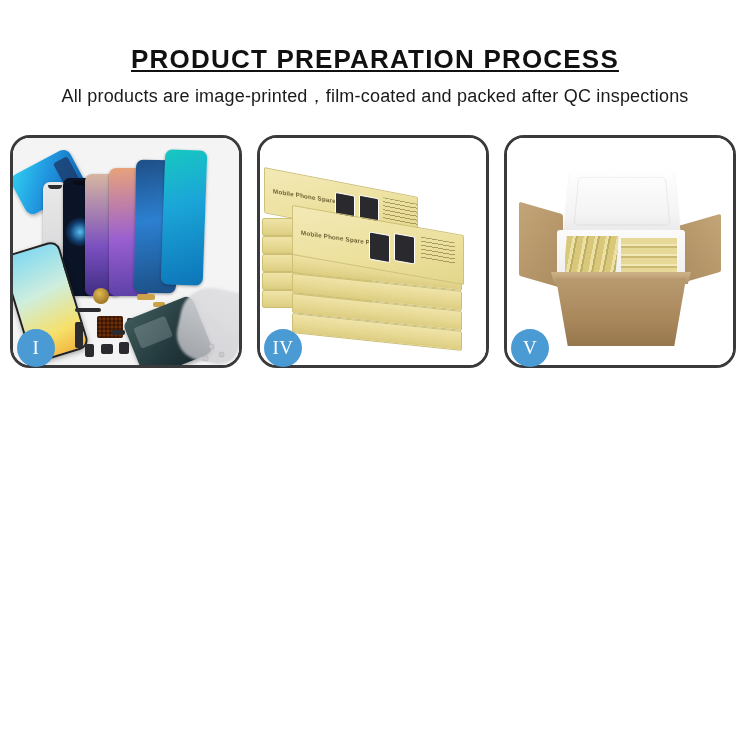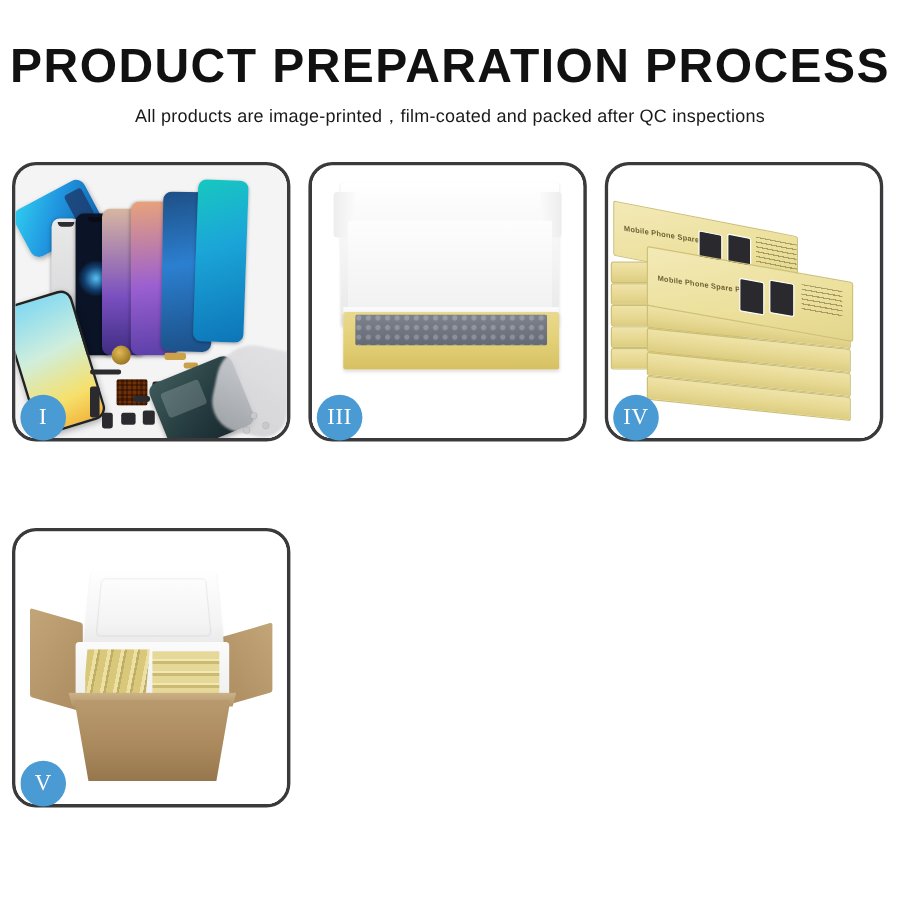--- a/index.html
+++ b/index.html
@@ -20,30 +20,31 @@
     height: 750px;
     box-sizing: border-box;
   }
 
   
   .header {
     text-align: center;
     padding-top: 34px;
   }
   .page-title {
-    font-size: 40px;
+    font-size: 26px;
     font-weight: bold;
     letter-spacing: 1.2px;
     color: #111111;
     line-height: 1.08;
-    margin: 0;
+    margin: 11px;
     font-family: "Liberation Sans", sans-serif;
+    text-decoration: underline;
   }
   .page-subtitle {
-    font-size: 15px;
+    font-size: 18px;
     color: #1a1a1a;
     margin: 11px 0 0 0;
     letter-spacing: 0.2px;
     font-family: "Liberation Sans", sans-serif;
   }
 
   
   .grid {
     position: absolute;
     left: 10px;
@@ -414,35 +415,20 @@
         <span class="screw" style="left:196px; top:206px;"></span>
         <span class="screw" style="left:206px; top:214px;"></span>
         <span class="screw" style="left:190px; top:218px;"></span>
       </div>
       <div class="badge">
         <span>I</span>
       </div>
     </div>
 
 
-    <div class="panel">
-      <div class="panel-stage">
-        <div class="p3-bg"></div>
-        <div class="lid-back"></div>
-        <div class="lid-flap-l"></div>
-        <div class="lid-flap-r"></div>
-        <div class="foam-sheet"></div>
-        <div class="tray-lip"></div>
-        <div class="tray"></div>
-        <div class="tray-inner"></div>
-      </div>
-      <div class="badge">
-        <span class="wide">III</span>
-      </div>
-    </div>
 
     <div class="panel">
       <div class="panel-stage">
         <div class="p4-bg"></div>
         <div class="stack">
 
           <div class="sbox" style="left:0px;   top:56px;  width:108px; height:16px;"></div>
           <div class="sbox" style="left:0px;   top:74px;  width:108px; height:16px;"></div>
           <div class="sbox" style="left:0px;   top:92px;  width:108px; height:16px;"></div>
           <div class="sbox" style="left:0px;   top:110px; width:108px; height:16px;"></div>

